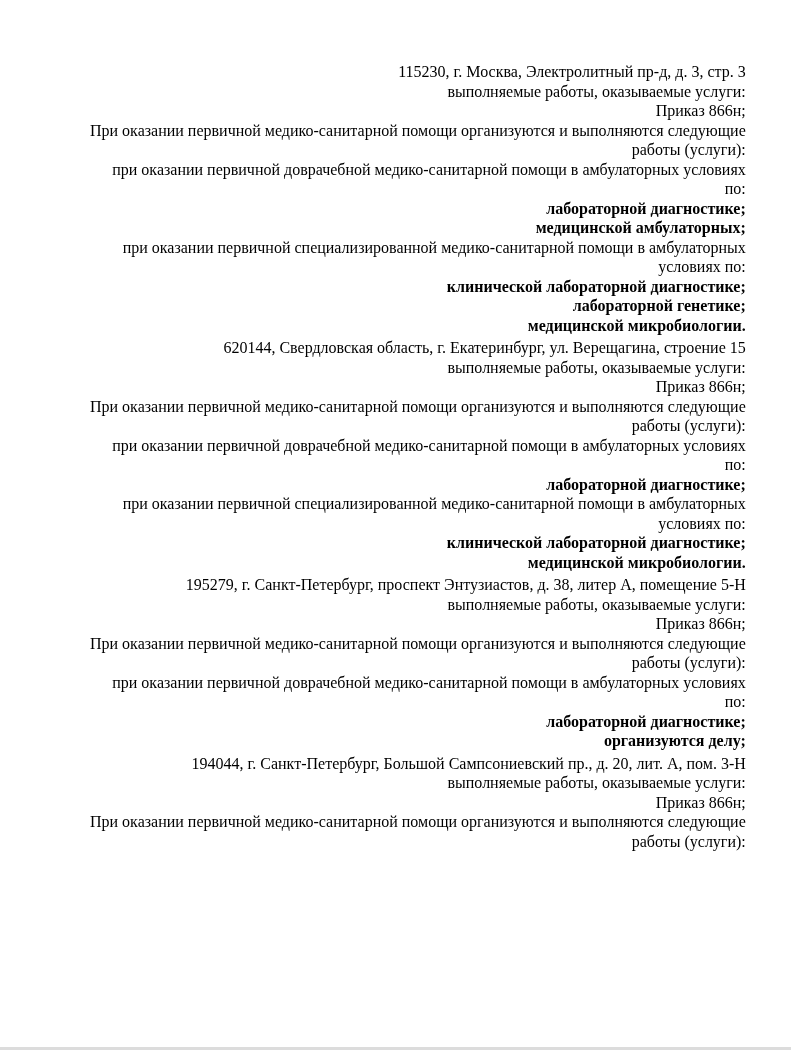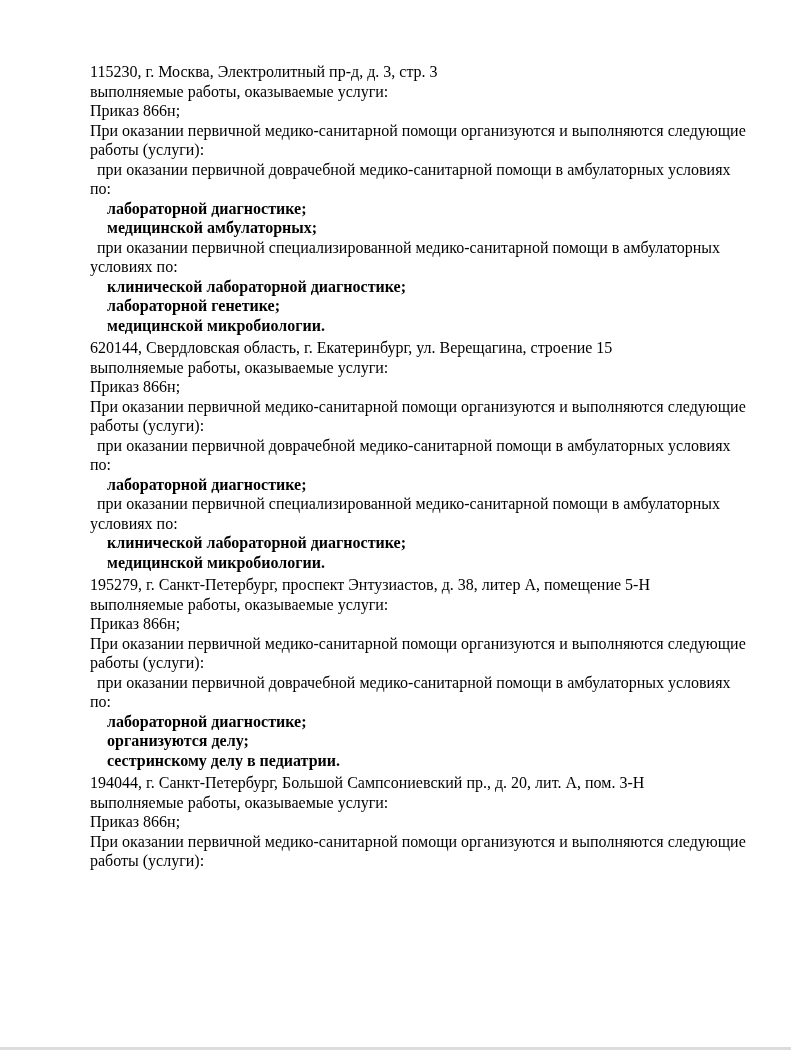--- a/index.html
+++ b/index.html
@@ -18,21 +18,21 @@
   .doc {
     position: absolute;
     left: 90px;
     top: 62px;
     font-size: 16px;
     line-height: 19.5px;
     color: #000000;
   }
   .block { margin: 0; }
   .block + .block { margin-top: 3px; }
-  .line { white-space: nowrap; }
+  .line { white-space: nowrap; text-align: right; }
   .indent-0 { padding-left: 0; }
   .indent-1 { padding-left: 7px; }
   .indent-2 { padding-left: 17px; font-weight: bold; }
   .bottom-divider {
     position: absolute;
     left: 0;
     top: 1047px;
     width: 791px;
     height: 3px;
     background: #dcdcdc;
@@ -75,21 +75,20 @@
     <div class="block">
       <div class="line indent-0">195279, г. Санкт-Петербург, проспект Энтузиастов, д. 38, литер А, помещение 5-Н</div>
       <div class="line indent-0">выполняемые работы, оказываемые услуги:</div>
       <div class="line indent-0">Приказ 866н;</div>
       <div class="line indent-0">При оказании первичной медико-санитарной помощи организуются и выполняются следующие</div>
       <div class="line indent-0">работы (услуги):</div>
       <div class="line indent-1">при оказании первичной доврачебной медико-санитарной помощи в амбулаторных условиях</div>
       <div class="line indent-0">по:</div>
       <div class="line indent-2">лабораторной диагностике;</div>
       <div class="line indent-2">организуются делу;</div>
-      <div class="line indent-2">сестринскому делу в педиатрии.</div>
     </div>
     <div class="block">
       <div class="line indent-0">194044, г. Санкт-Петербург, Большой Сампсониевский пр., д. 20, лит. А, пом. 3-Н</div>
       <div class="line indent-0">выполняемые работы, оказываемые услуги:</div>
       <div class="line indent-0">Приказ 866н;</div>
       <div class="line indent-0">При оказании первичной медико-санитарной помощи организуются и выполняются следующие</div>
       <div class="line indent-0">работы (услуги):</div>
     </div>
   </div>
 

